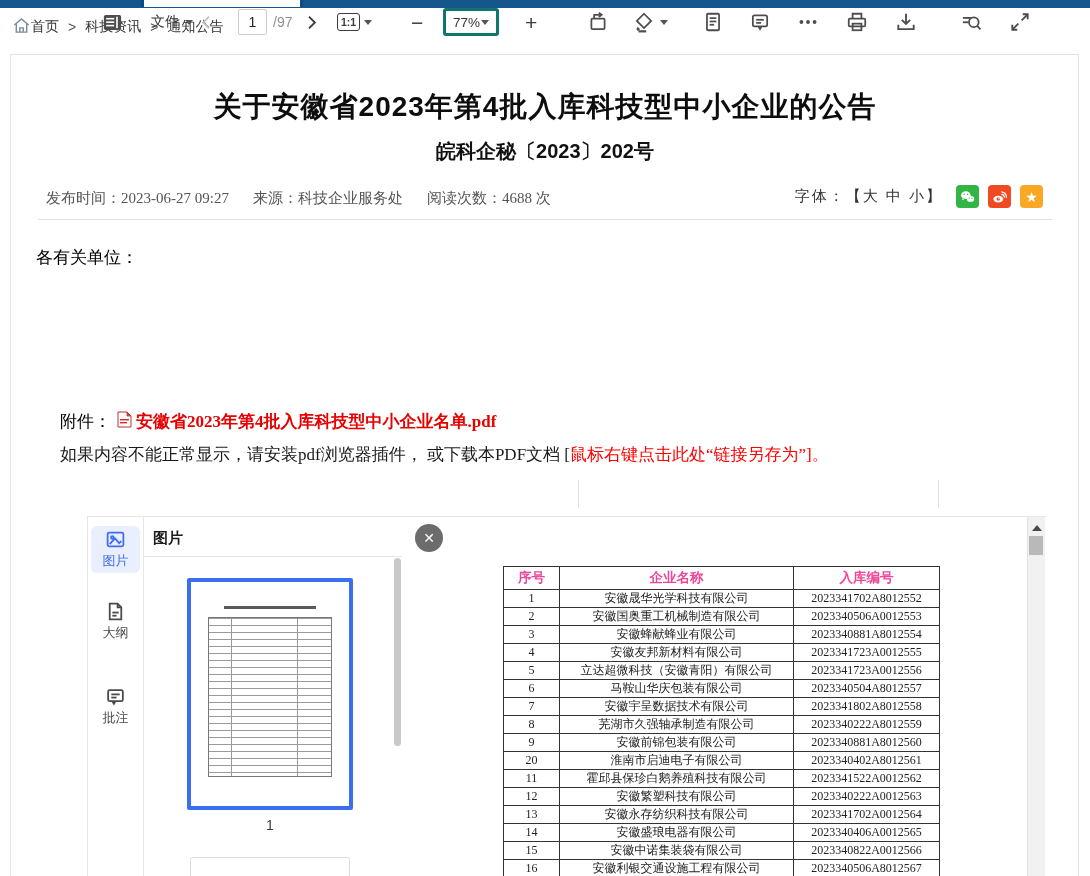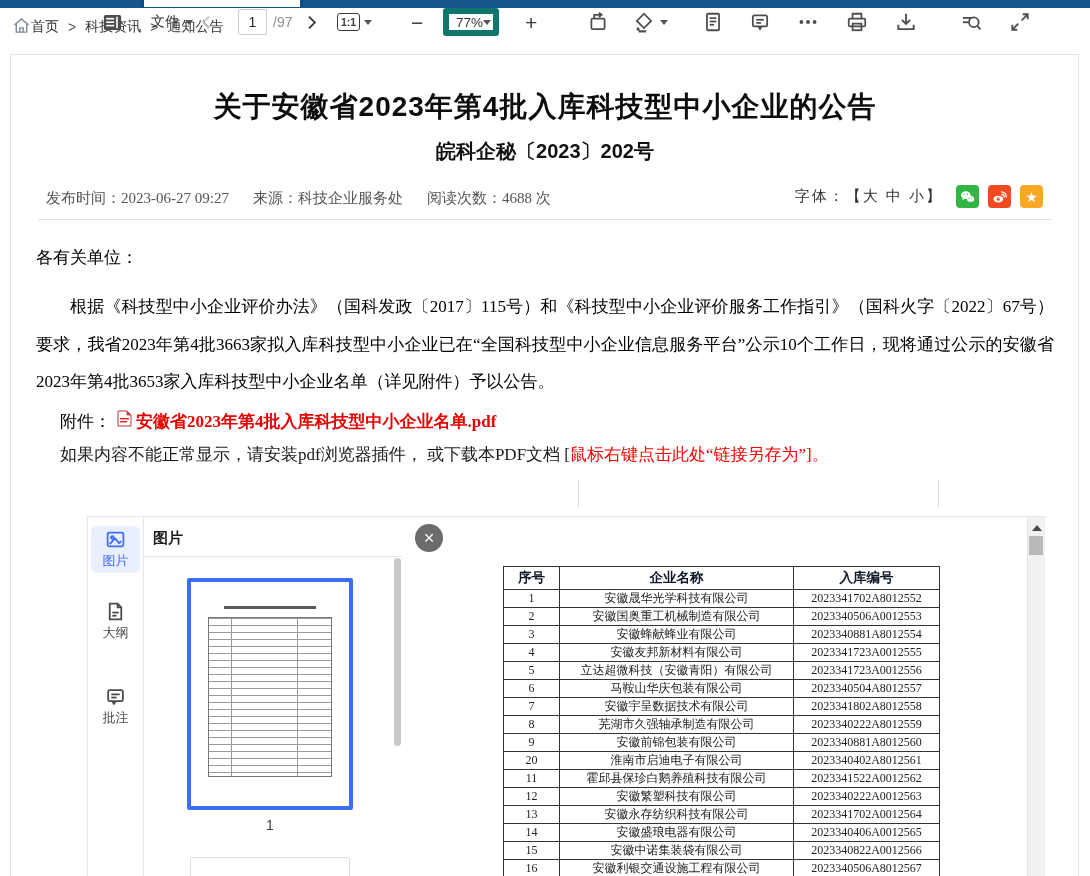--- a/index.html
+++ b/index.html
@@ -38,42 +38,42 @@
   .star-glyph { color:#fff; font-size:14px; line-height:1; }
 
   .meta-divider { position:absolute; left:38px; top:219px; width:1014px; height:0;
     border-top:1px solid #e0e0e0; }
 
   .serif { font-family:"Liberation Serif","DejaVu Serif",serif; }
   .salutation { position:absolute; left:36px; top:246px; font-size:17px; color:#000; }
   .body-paragraph { position:absolute; left:36px; top:288px; width:1018px; font-size:17px;
     color:#000; line-height:37.5px; text-indent:2em; text-align:justify; }
 
-  .attach-row { position:absolute; left:60px; top:410px; display:flex; align-items:flex-start;
+  .attach-row { position:absolute; left:60px; top:410px; display:flex; align-items:flex-end;
     font-size:17px; color:#000; }
   .attach-link { color:#e60000; font-weight:bold; cursor:pointer; margin-left:2px; }
   .pdf-file-icon { margin:0 2px 0 6px; display:inline-block; }
   .note-row { position:absolute; left:60px; top:443px; font-size:17px; color:#1a1a1a; }
   .note-link { color:#ff0000; cursor:pointer; }
 
   
   .pdf-toolbar { position:absolute; left:87px; top:472px; width:959px; height:45px;
     border-bottom:1px solid #e7e7e7; background:#fff; }
   .tb { position:absolute; top:0; height:44px; display:flex; align-items:center; color:#3d3d3d; }
   .tb svg { display:block; }
   .caret { width:0; height:0; border-left:4px solid transparent; border-right:4px solid transparent;
     border-top:5px solid #555; display:inline-block; }
   .tb-label { font-size:14px; color:#333; }
   .page-input { position:absolute; left:238px; top:9px; width:29px; height:26px;
     border:1px solid #cfcfcf; border-radius:2px; text-align:center; font-size:14px; color:#222;
     font-family:inherit; }
   .fit-box { border:1.5px solid #3d3d3d; border-radius:3px; font-size:10.5px; font-weight:bold;
     padding:2px 3px; color:#3d3d3d; }
   .zoom-box { position:absolute; left:443px; top:8px; width:56px; height:28px;
-    border:6px solid #0f766e; border-radius:3px; display:flex; align-items:center;
+    border:3px solid #0f766e; border-radius:3px; display:flex; align-items:center;
     justify-content:space-between; padding:0 7px; cursor:pointer; }
   .zoom-box .tb-label { font-size:13.5px; }
   .tb-divider { position:absolute; top:8px; width:1px; height:28px; background:#e0e0e0; }
   .sign { font-size:21px; color:#3d3d3d; line-height:1; }
 
   
   .strip-border-l { position:absolute; left:87px; top:517px; width:1px; height:359px; background:#e7e7e7; }
   .strip-border-r { position:absolute; left:143px; top:517px; width:1px; height:359px; background:#e7e7e7; }
   .side-tile { position:absolute; left:91px; width:49px; height:47px; border-radius:6px;
     display:flex; flex-direction:column; align-items:center; justify-content:center; gap:2px;
@@ -103,21 +103,21 @@
     color:#1a1a1a; letter-spacing:1px; }
   .pdf-close { position:absolute; left:415px; top:524px; width:28px; height:28px; border-radius:50%;
     background:rgba(95,95,95,0.92); color:#fff; font-size:14px; display:flex; align-items:center;
     justify-content:center; cursor:pointer; }
 
   table.pdf-table { position:absolute; left:503px; top:566px; width:436px;
     border-collapse:collapse; table-layout:fixed;
     font-family:"Liberation Serif","DejaVu Serif",serif; }
   .pdf-table th, .pdf-table td { border:1px solid #333; text-align:center; overflow:hidden;
     white-space:nowrap; }
-  .pdf-table th { height:23px; font-size:13.5px; font-weight:bold; color:#0f172a; }
+  .pdf-table th { height:23px; font-size:13.5px; font-weight:bold; color:#ec4899; }
   .pdf-table td { height:17.7px; font-size:12px; color:#222; padding:0 2px; }
   .col-no { width:56px; } .col-name { width:234px; } .col-code { width:146px; }
 
   
   .main-scrollbar { position:absolute; left:1027px; top:517px; width:18px; height:359px;
     background:#f1f1f1; border-left:1px solid #e3e3e3; }
   .scroll-up-arrow { position:absolute; left:1032px; top:525px; width:0; height:0;
     border-left:5px solid transparent; border-right:5px solid transparent;
     border-bottom:6px solid #4a4a4a; cursor:pointer; }
   .scroll-thumb-main { position:absolute; left:1029px; top:536px; width:14px; height:19px;
@@ -185,21 +185,20 @@
       </svg>
     </span>
     <span class="share-btn" style="background-color: rgb(249, 168, 37);">
       <span class="star-glyph">★</span>
     </span>
   </div>
 
   <div class="meta-divider"></div>
 
   <div class="salutation serif">各有关单位：</div>
-  <div class="body-paragraph serif">根据《科技型中小企业评价办法》（国科发政〔2017〕115号）和《科技型中小企业评价服务工作指引》（国科火字〔2022〕67号）要求，我省2023年第4批3663家拟入库科技型中小企业已在“全国科技型中小企业信息服务平台”公示10个工作日，现将通过公示的安徽省2023年第4批3653家入库科技型中小企业名单（详见附件）予以公告。</div>
 
   <div class="attach-row serif">
     <span>附件：</span>
     <span class="pdf-file-icon">
       <svg width="15" height="17" viewBox="0 0 15 17">
         <path d="M1 1 H10 L14 5 V16 H1 Z" fill="#fff" stroke="#b33" stroke-width="1"></path>
         <path d="M10 1 L10 5 L14 5 Z" fill="#d44" stroke="#b33" stroke-width="0.8"></path>
         <rect x="3" y="8" width="9" height="1.4" fill="#d22"></rect>
         <rect x="3" y="11" width="7" height="1.4" fill="#d22"></rect>
       </svg>

